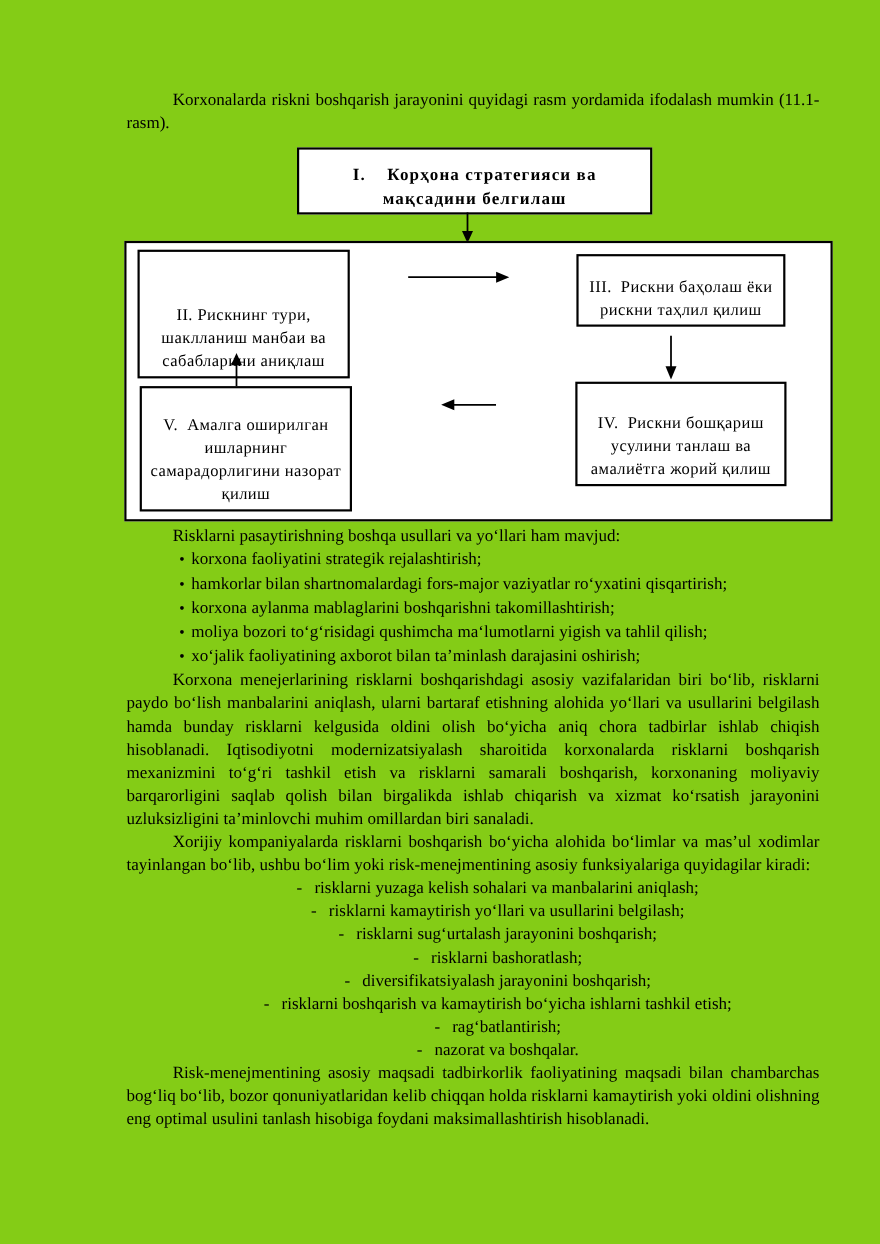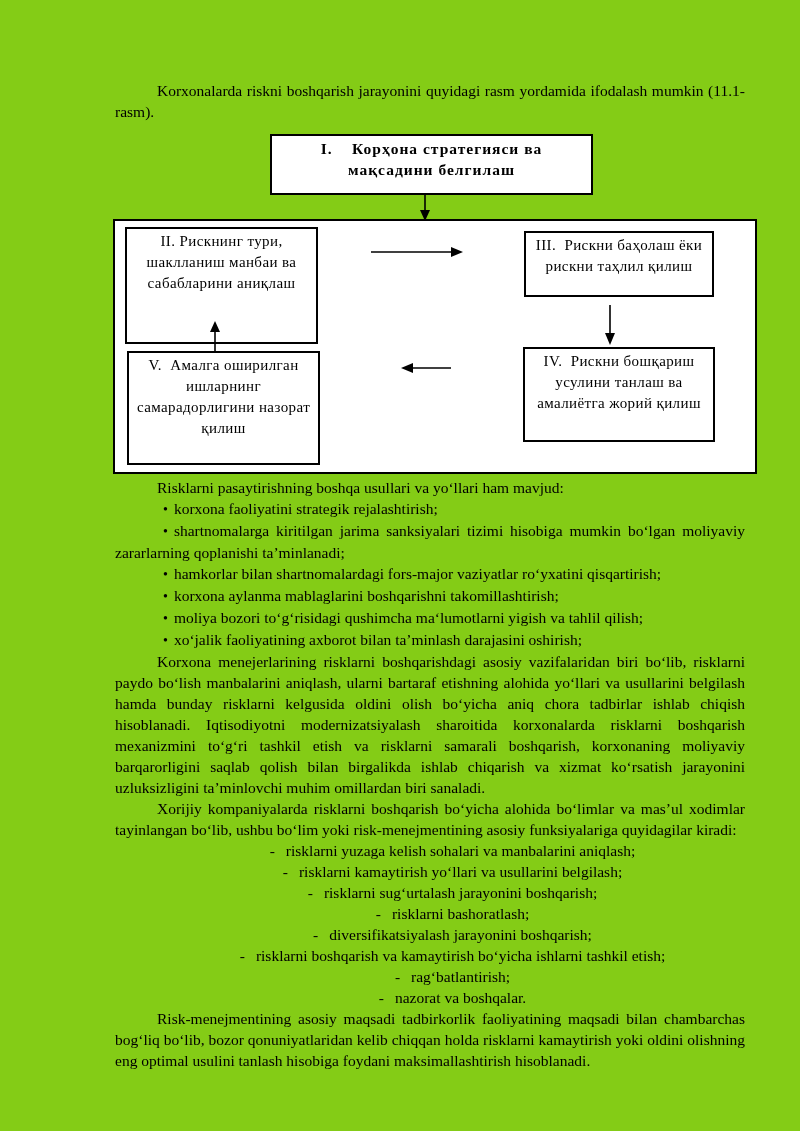--- a/index.html
+++ b/index.html
@@ -18,21 +18,21 @@
   .indent{text-indent:42px;}
   .bullet{text-indent:48px;}
   .bullet .bg{display:inline-block;text-indent:0;margin-right:6px;font-size:14px;}
   .dash{padding-left:63px;text-indent:-18px;text-align:center;}
   .dash .dg{display:inline-block;text-indent:0;margin-right:11px;}
 
   
   .diagram{position:relative;width:646px;height:348px;margin:5px 0 2px -2px;}
   .dbox{
     position:absolute;border:2px solid #000;background:#fff;
-    display:flex;align-items:flex-start;justify-content:center;
+    display:flex;align-items:flex-end;justify-content:center;
     text-align:center;box-sizing:border-box;
     font-size:15px;line-height:21px;letter-spacing:0.4px;
     padding:2px 6px;
   }
   .box-i{left:157px;top:7px;width:323px;height:61px;font-weight:bold;letter-spacing:1px;font-size:15.5px;}
   .dframe{position:absolute;left:0;top:92px;width:644px;height:255px;border:2px solid #000;box-sizing:border-box;background:#fff;}
   .box-ii{left:12px;top:100px;width:193px;height:117px;}
   .box-iii{left:411px;top:104px;width:190px;height:66px;}
   .box-iv{left:410px;top:220px;width:192px;height:95px;}
   .box-v{left:14px;top:224px;width:193px;height:114px;}
@@ -108,21 +108,20 @@
         <line x1="7" y1="30" x2="7" y2="10" stroke="#000" stroke-width="1.6"></line>
         <polygon points="2,11 12,11 7,0" fill="#000"></polygon>
       </svg>
     </div>
 
   </div>
 
   <p class="para indent">Risklarni pasaytirishning boshqa usullari va yo‘llari ham mavjud:</p>
 
   <p class="para bullet"><span class="bg">•</span><span>korxona faoliyatini strategik rejalashtirish;</span></p>
-  <p class="para bullet"><span class="bg">•</span><span>shartnomalarga kiritilgan jarima sanksiyalari tizimi hisobiga mumkin bo‘lgan moliyaviy zararlarning qoplanishi ta’minlanadi;</span></p>
   <p class="para bullet"><span class="bg">•</span><span>hamkorlar bilan shartnomalardagi fors-major vaziyatlar ro‘yxatini qisqartirish;</span></p>
   <p class="para bullet"><span class="bg">•</span><span>korxona aylanma mablaglarini boshqarishni takomillashtirish;</span></p>
   <p class="para bullet"><span class="bg">•</span><span>moliya bozori to‘g‘risidagi qushimcha ma‘lumotlarni yigish va tahlil qilish;</span></p>
   <p class="para bullet"><span class="bg">•</span><span>xo‘jalik faoliyatining axborot bilan ta’minlash darajasini oshirish;</span></p>
 
   <p class="para indent">Korxona menejerlarining risklarni boshqarishdagi asosiy vazifalaridan biri bo‘lib, risklarni paydo bo‘lish manbalarini aniqlash, ularni bartaraf etishning alohida yo‘llari va usullarini belgilash hamda bunday risklarni kelgusida oldini olish bo‘yicha aniq chora tadbirlar ishlab chiqish hisoblanadi. Iqtisodiyotni modernizatsiyalash sharoitida korxonalarda risklarni boshqarish mexanizmini to‘g‘ri tashkil etish va risklarni samarali boshqarish, korxonaning moliyaviy barqarorligini saqlab qolish bilan birgalikda ishlab chiqarish va xizmat ko‘rsatish jarayonini uzluksizligini ta’minlovchi muhim omillardan biri sanaladi.</p>
 
   <p class="para indent">Xorijiy kompaniyalarda risklarni boshqarish bo‘yicha alohida bo‘limlar va mas’ul xodimlar tayinlangan bo‘lib, ushbu bo‘lim yoki risk-menejmentining asosiy funksiyalariga quyidagilar kiradi:</p>
 
   <p class="para dash"><span class="dg">-</span><span>risklarni yuzaga kelish sohalari va manbalarini aniqlash;</span></p>

